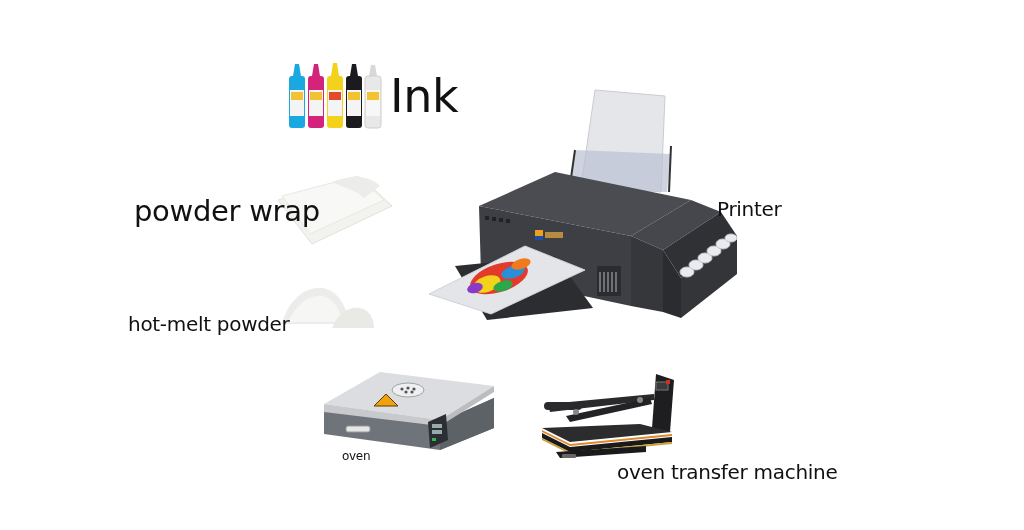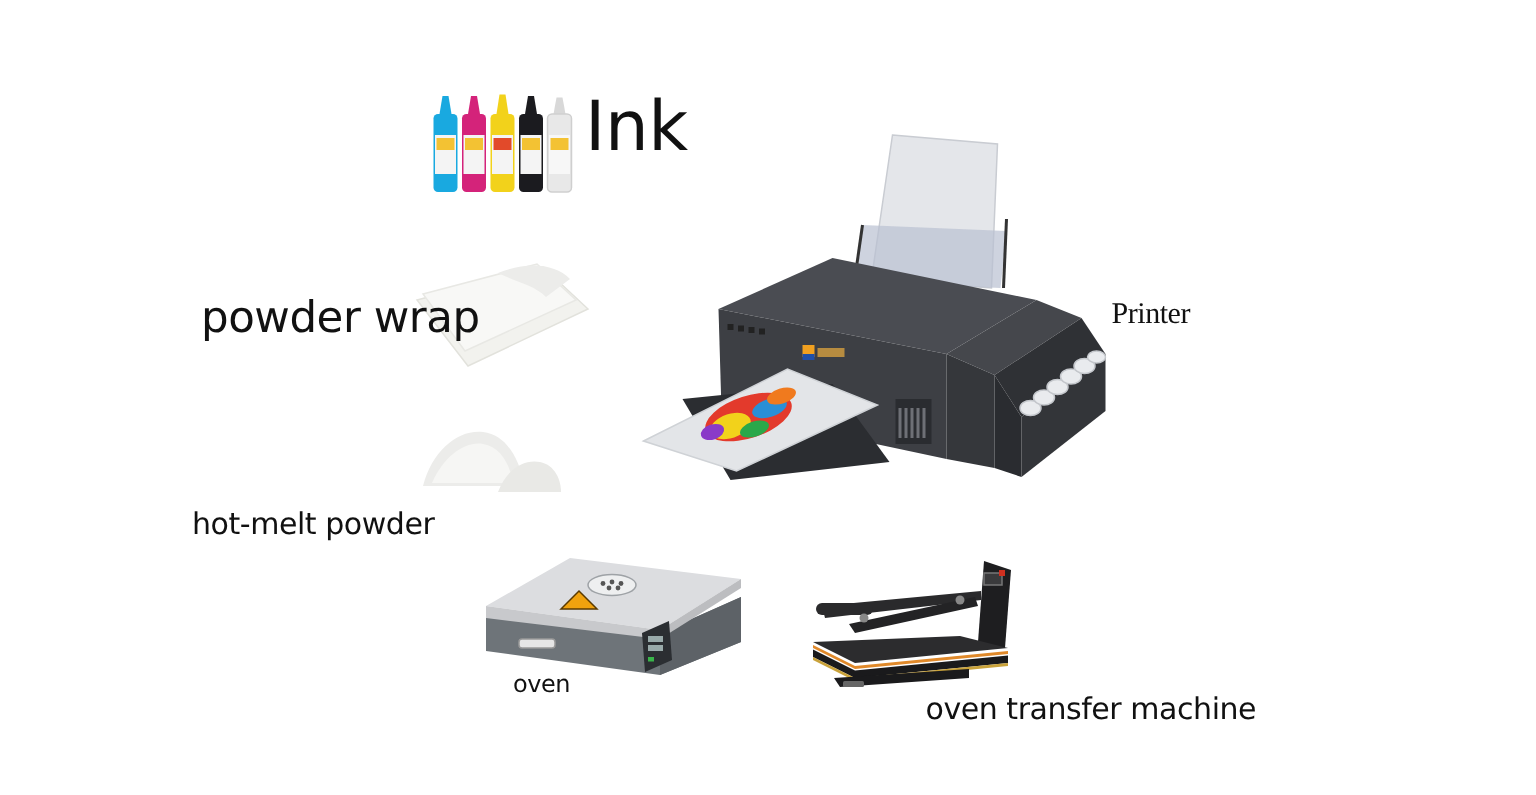--- a/index.html
+++ b/index.html
@@ -1,24 +1,24 @@
 <!DOCTYPE html>
 <html><head>
 <meta charset="utf-8">
 <style>
   html, body { margin: 0; padding: 0; background: #ffffff; }
   body { width: 1024px; height: 530px; position: relative; overflow: hidden;
          font-family: "DejaVu Sans", "Liberation Sans", sans-serif; color: #111; }
   .abs { position: absolute; }
   .label { position: absolute; white-space: nowrap; color: #111; letter-spacing: -0.3px; }
-  .lbl-ink { left: 390px; top: 56px; font-size: 46px; line-height: 56px; }
+  .lbl-ink { left: 390px; top: 68px; font-size: 46px; line-height: 56px; }
   .lbl-shrink { left: 134px; top: 193px; font-size: 29px; line-height: 36px; }
-  .lbl-powder { left: 128px; top: 311px; font-size: 20px; line-height: 26px; margin-top: 25px; }
-  .lbl-printer { left: 741px; top: 196px; font-size: 20px; line-height: 26px; font-family: Liberation Serif, serif; }
-  .lbl-oven { left: 342px; top: 443px; font-size: 16px; line-height: 26px; }
+  .lbl-powder { left: 128px; top: 311px; font-size: 20px; line-height: 26px; }
+  .lbl-printer { left: 717px; top: 196px; font-size: 20px; line-height: 26px; }
+  .lbl-oven { left: 342px; top: 443px; font-size: 12px; line-height: 26px; }
   .lbl-heat { left: 617px; top: 459px; font-size: 20px; line-height: 26px; }
   svg { display: block; }
 </style>
 </head>
 <body>
 
 <div class="abs" style="left:287px;top:62px;">
   <svg width="96" height="70" viewBox="0 0 96 70">
     <g>
       <polygon points="8,2 12,2 14,14 6,14" fill="#19a9e0"></polygon>

